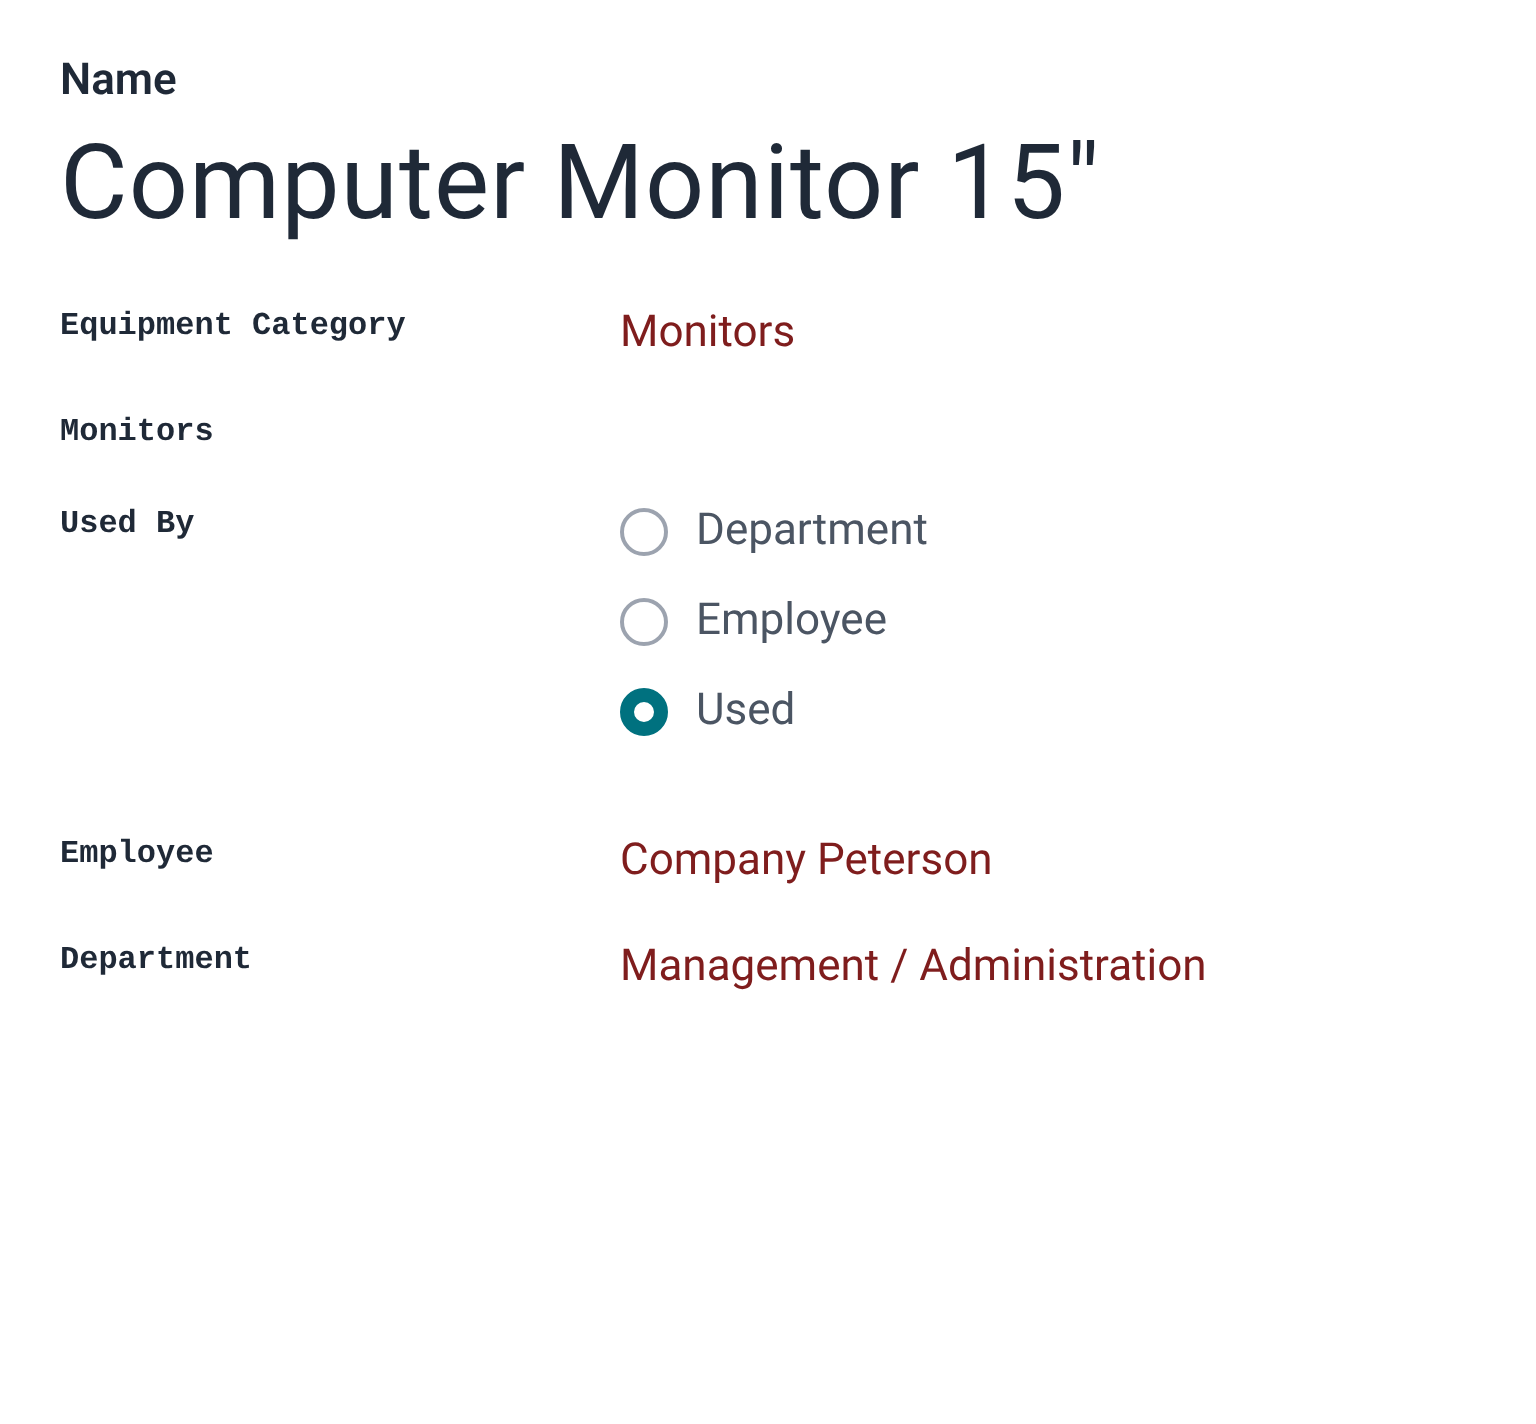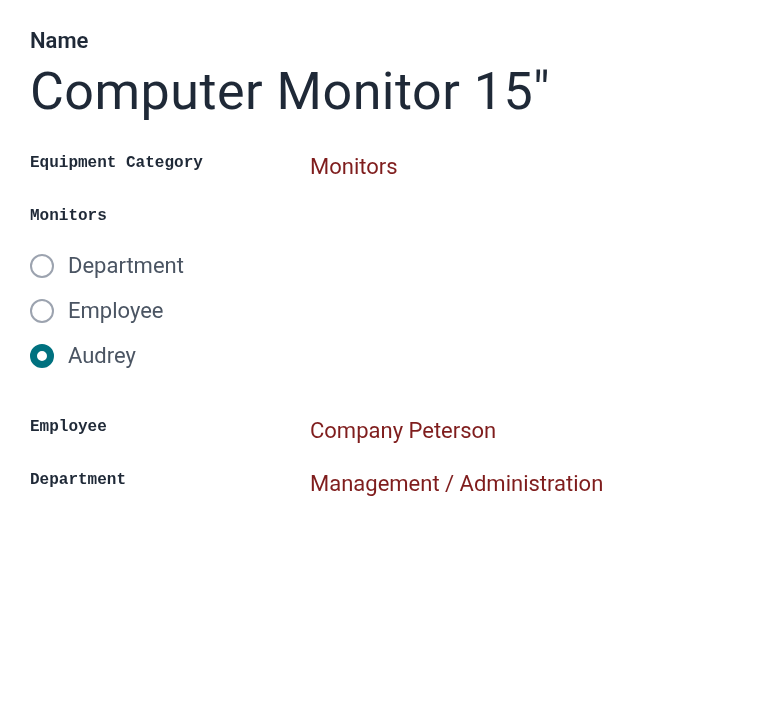--- a/index.html
+++ b/index.html
@@ -88,32 +88,33 @@
 <div class="field-row">
   <div class="field-label">Equipment Category</div>
   <div class="field-value">Monitors</div>
 </div>
 
 <div class="field-row">
   <div class="field-label">Monitors</div>
 </div>
 
 <div class="field-row used-by-row">
+  <div class="field-label">Used By</div>
   <div class="radio-group">
     <div class="radio-option">
       <div class="radio-circle"></div>
       <div class="radio-label">Department</div>
     </div>
     <div class="radio-option">
       <div class="radio-circle"></div>
       <div class="radio-label">Employee</div>
     </div>
     <div class="radio-option">
       <div class="radio-circle selected"></div>
-      <div class="radio-label">Audrey</div>
+      <div class="radio-label">Used</div>
     </div>
   </div>
 </div>
 
 <div class="field-row">
   <div class="field-label">Employee</div>
   <div class="field-value">Company Peterson</div>
 </div>
 
 <div class="field-row">

